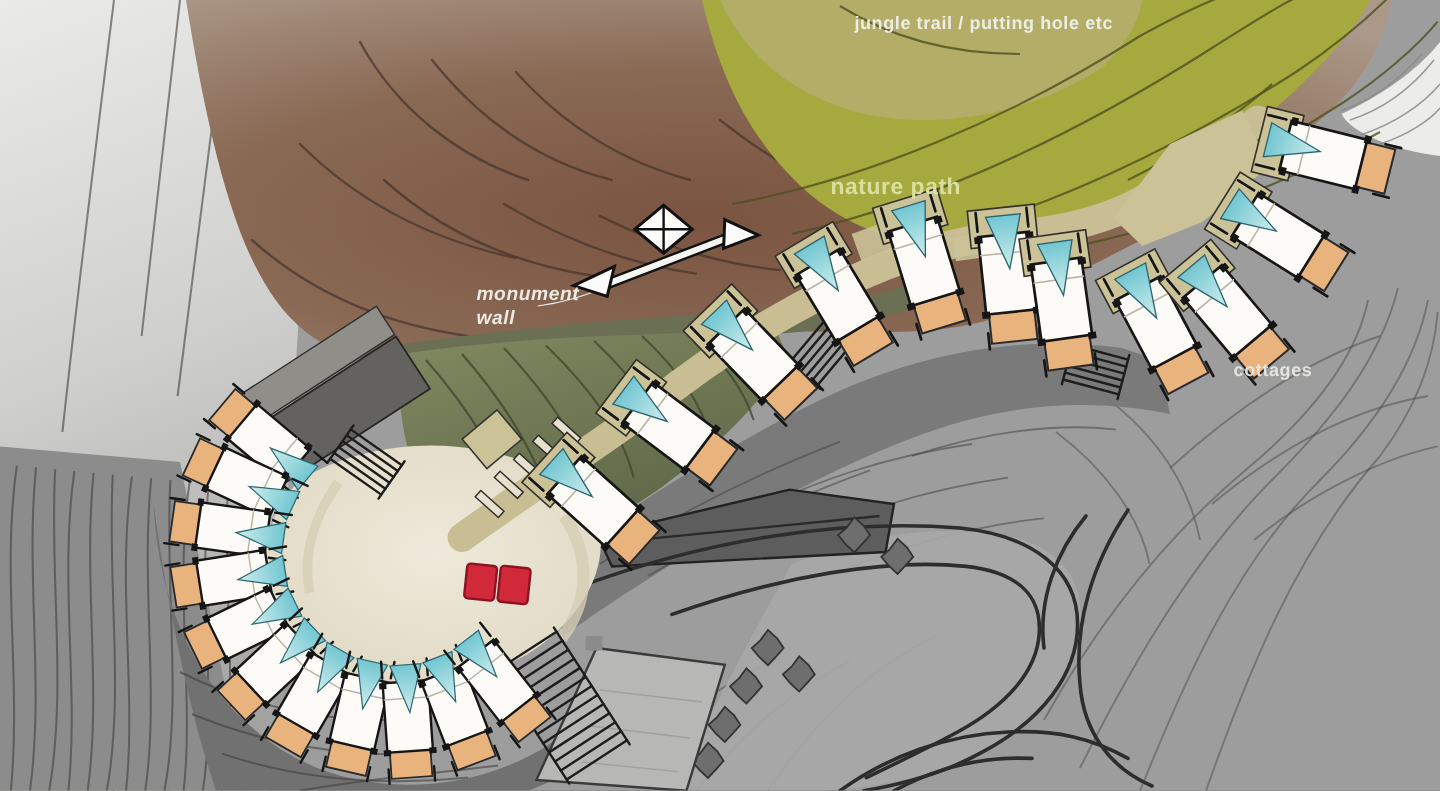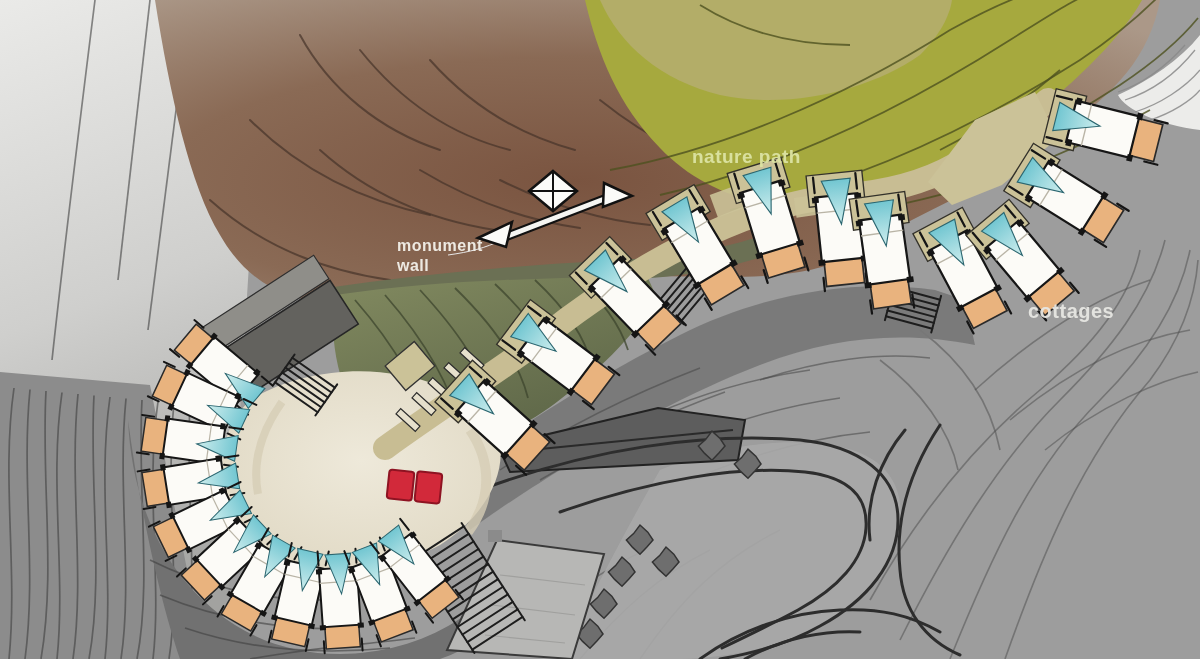--- a/index.html
+++ b/index.html
@@ -635,16 +635,17 @@
     <polygon points="478,238 512,222 506,247" fill="#fbfbf9" stroke="#111" stroke-width="2.5"></polygon>
     <polygon points="604,183 632,196 603,207" fill="#fbfbf9" stroke="#111" stroke-width="2.5"></polygon>
     <g>
       <polygon points="553,171 577,191 553,211 529,191" fill="#fbfbf9" stroke="#111" stroke-width="2.5"></polygon>
       <line x1="553" y1="171" x2="553" y2="211" stroke="#111" stroke-width="2"></line>
       <line x1="529" y1="191" x2="577" y2="191" stroke="#111" stroke-width="2"></line>
     </g>
   </g>
 </svg>
 
+<div class="lbl" style="left: 712px; top: 11px; color: rgb(240, 240, 234); font-size: 15px;">jungle trail / putting hole etc</div>
 <div class="lbl" style="left: 692px; top: 146px; color: rgb(220, 227, 162); font-size: 19px;">nature path</div>
-<div class="lbl wrap" style="left: 397px; top: 236px; color: rgb(242, 239, 232); font-size: 16px; width: 118px;">monument wall</div>
-<div class="lbl" style="left: 1028px; top: 300px; color: rgb(230, 230, 226); font-size: 20px;">cottages</div>
+<div class="lbl wrap" style="left: 397px; top: 236px; color: rgb(242, 239, 232); font-size: 16px; width: 118px; font-style: italic;">monument wall</div>
+<div class="lbl" style="left: 1028px; top: 300px; color: rgb(230, 230, 226); font-size: 15px;">cottages</div>
 </div>
 
 </body></html>

